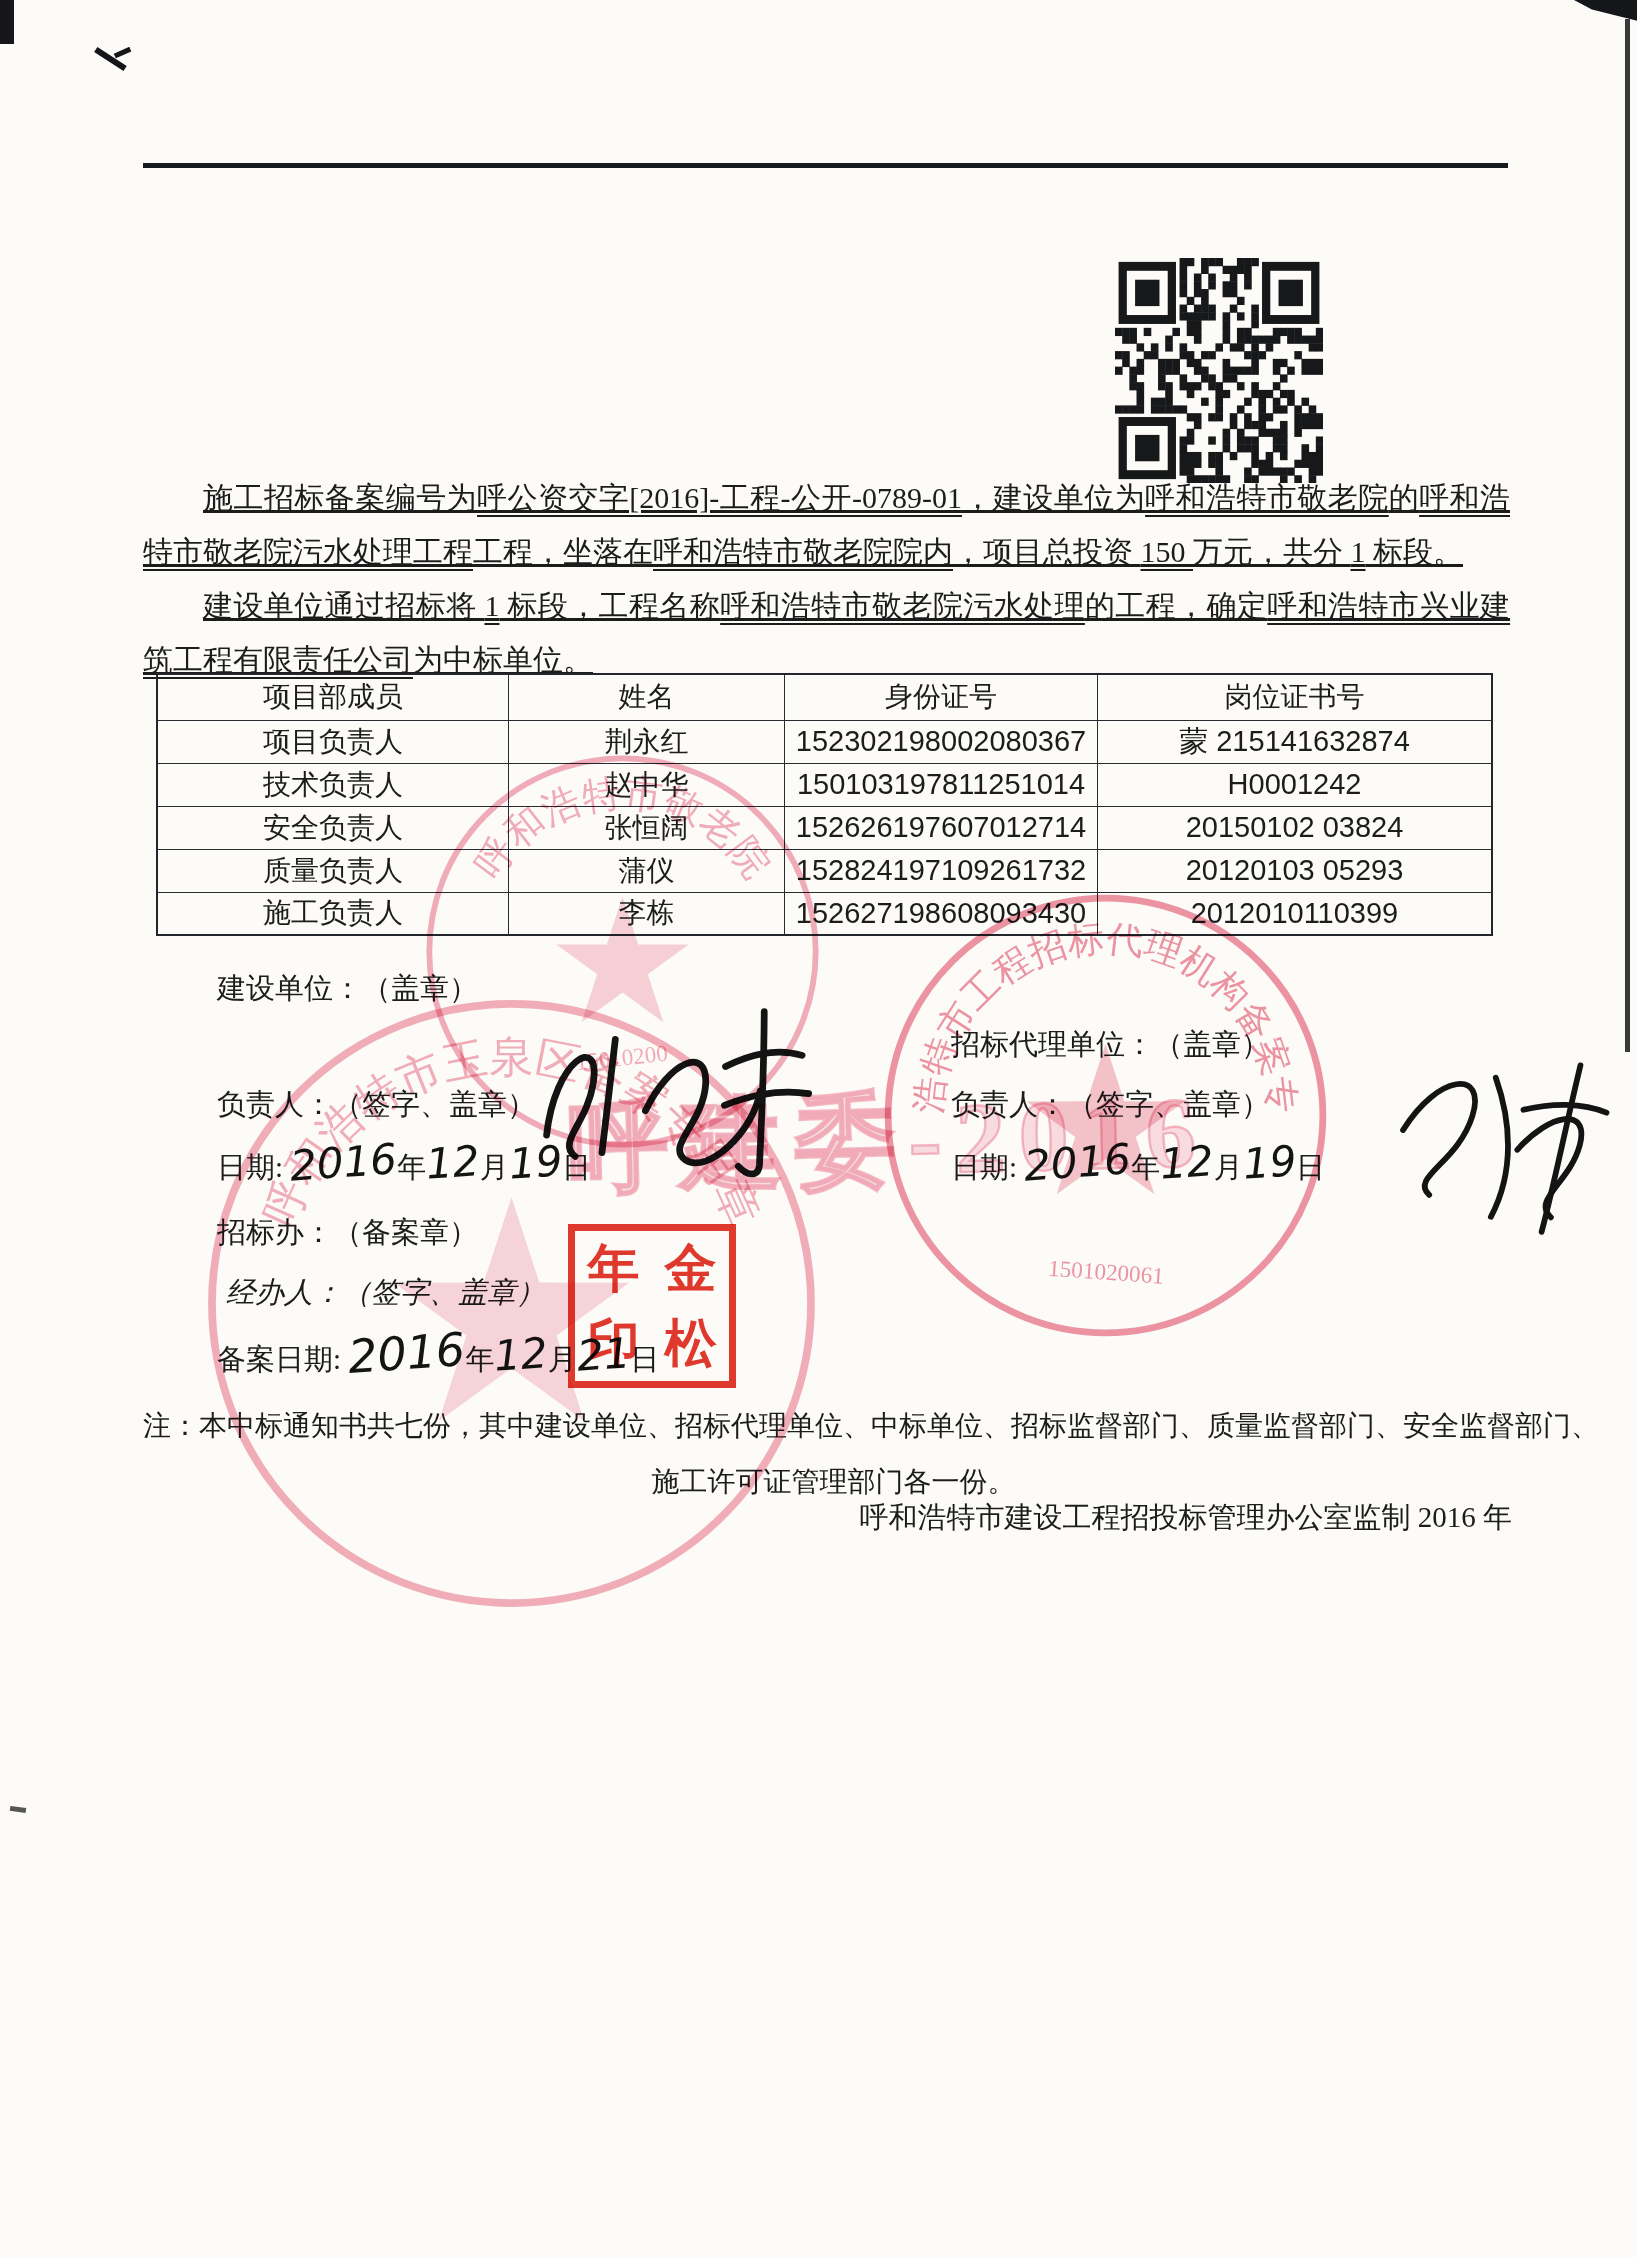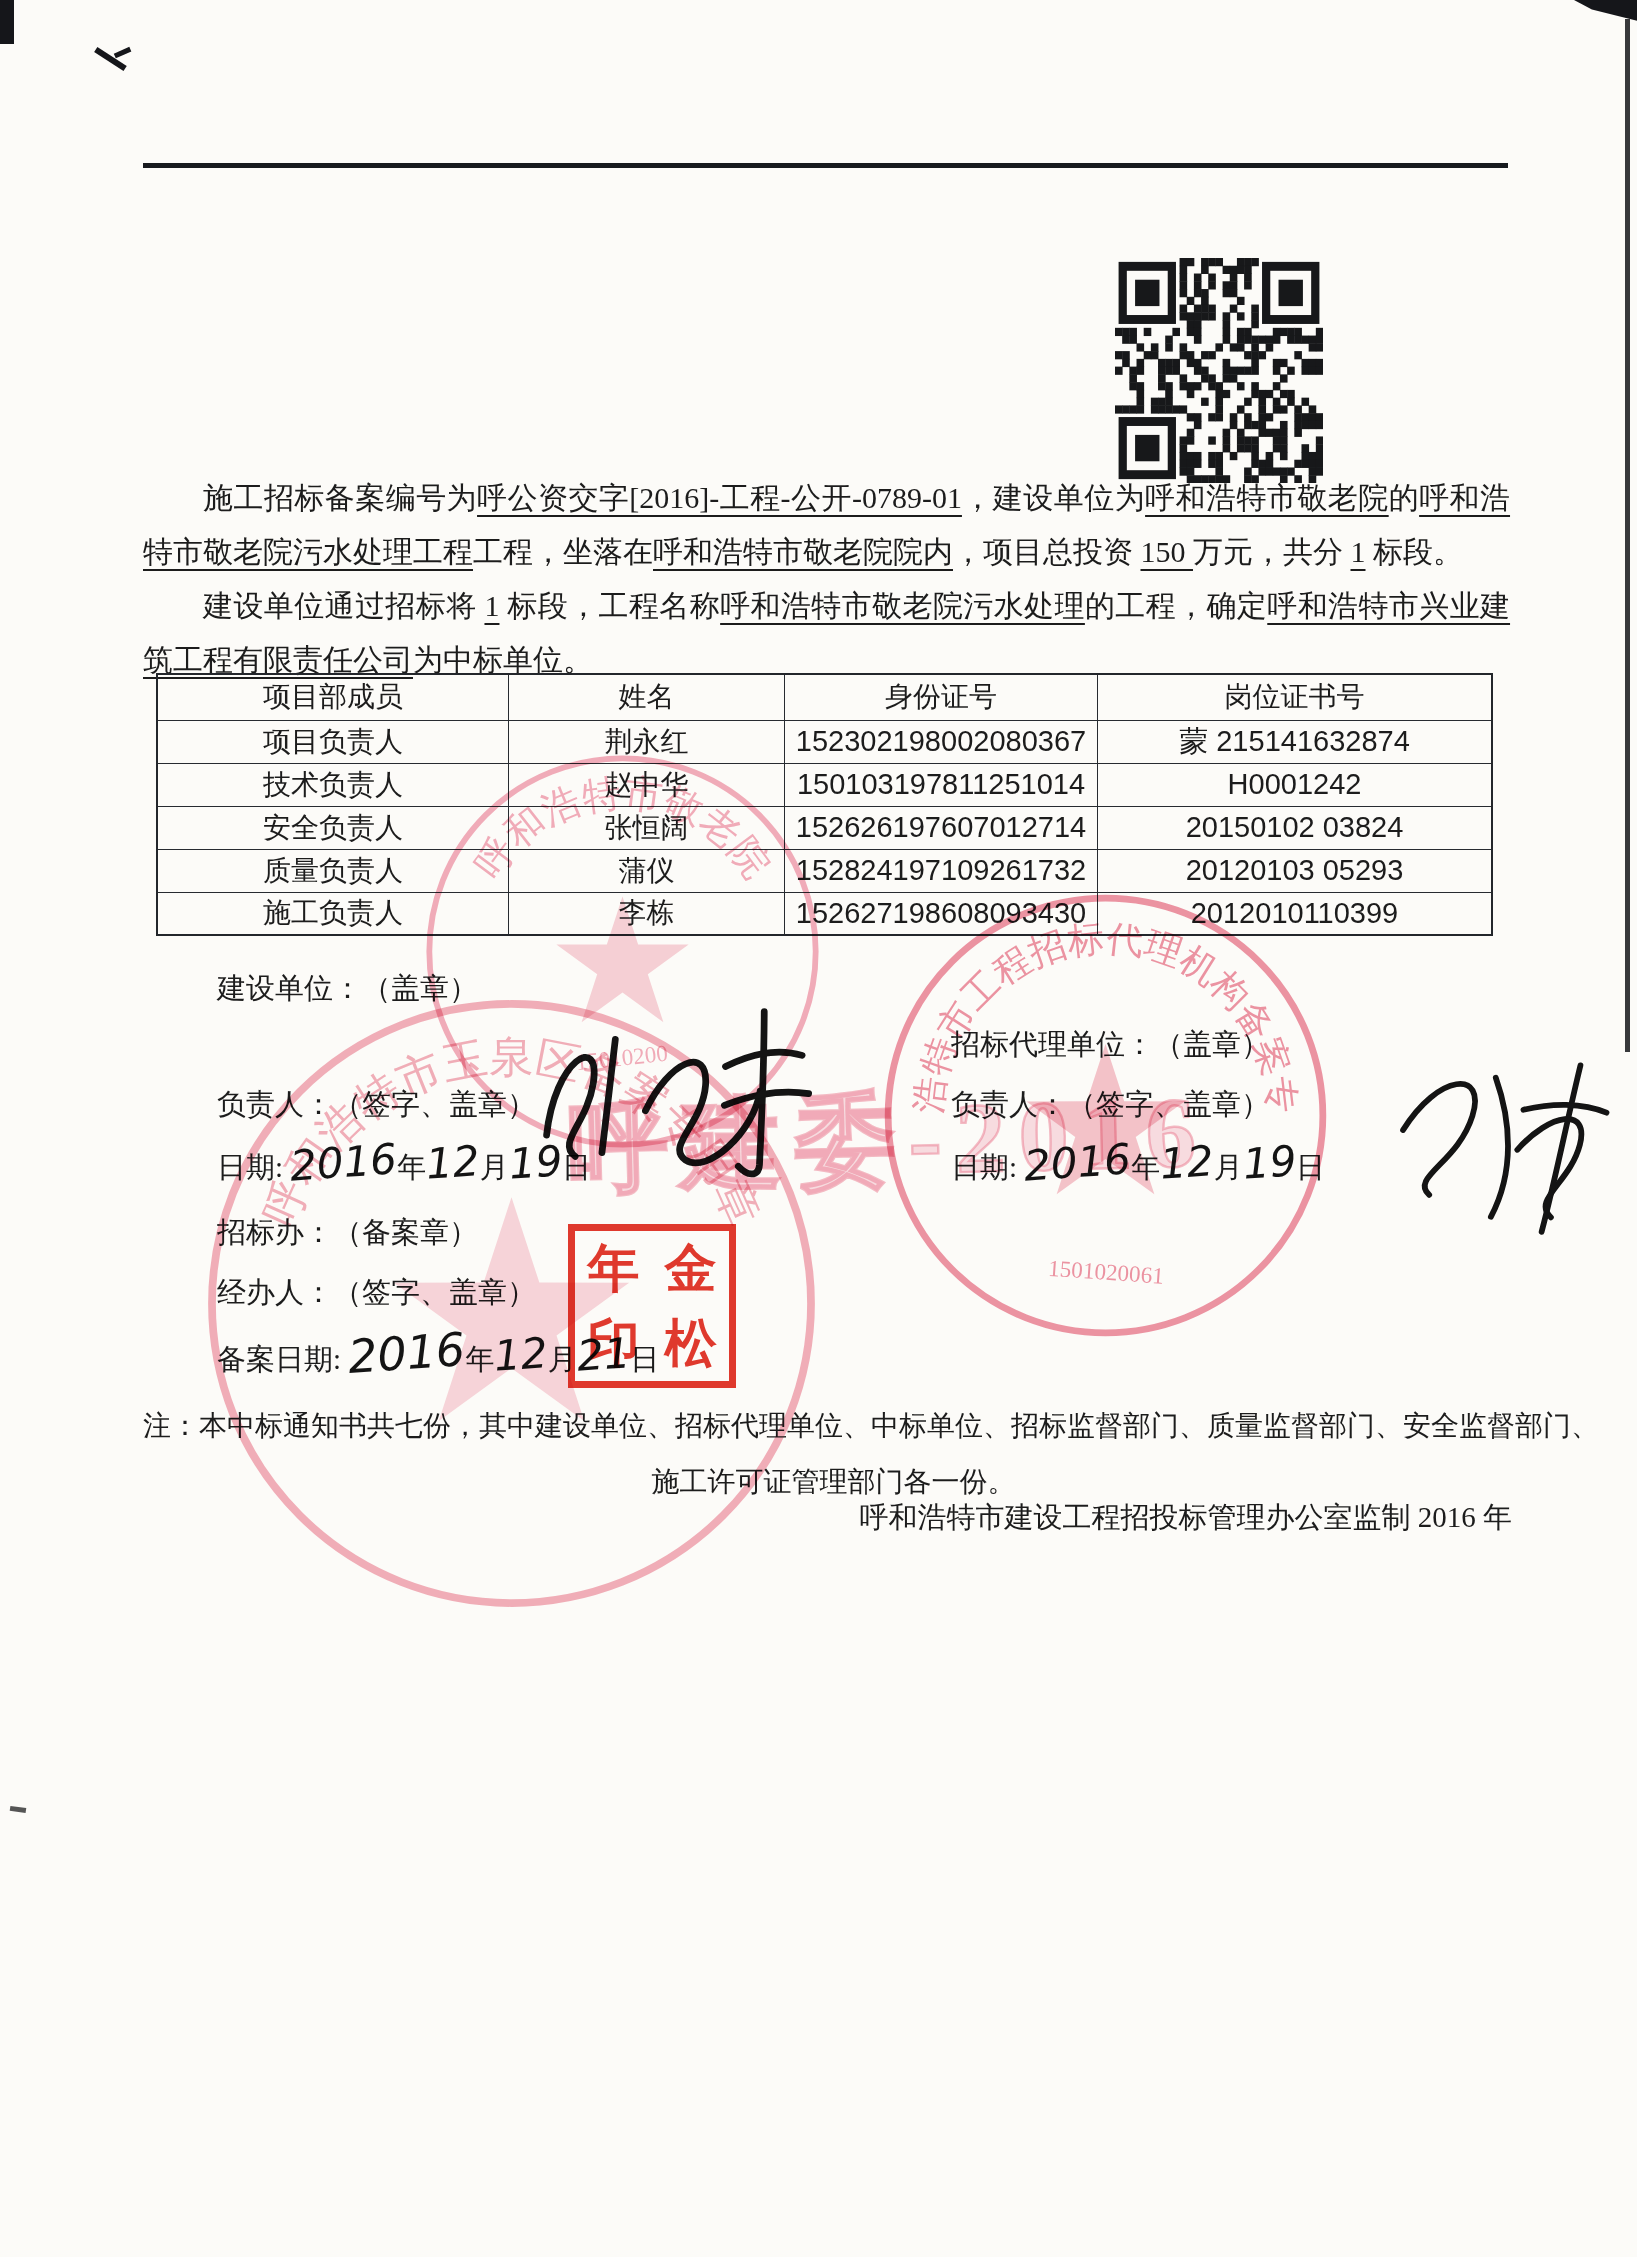--- a/index.html
+++ b/index.html
@@ -4,21 +4,21 @@
 <style>
   html,body{margin:0;padding:0;background:#e8e8e6;}
   #page{position:relative;width:1638px;height:2257px;background:#fcfbf8;overflow:hidden;
         font-family:"Liberation Serif","DejaVu Serif",serif;color:#1c1c1c;}
   .abs{position:absolute;}
   
   .toprule{left:143px;top:163px;width:1365px;height:4.8px;background:#171a1e;z-index:2;}
   
   .title{left:406px;top:330px;font-size:58px;font-weight:bold;letter-spacing:4.8px;color:#101010;z-index:2;white-space:nowrap;}
   
-  .intro{left:143px;top:471px;width:1367px;font-size:30px;line-height:54px;text-align:justify;z-index:2;}
+  .intro{left:143px;top:471px;width:1367px;font-size:30px;line-height:54px;text-align:justify;z-index:2;text-decoration:underline;}
   .intro p{margin:0;text-indent:2em;}
   .u{text-decoration:underline;text-decoration-thickness:2.4px;text-underline-offset:6.8px;}
   
   .ptable{left:156px;top:673px;z-index:2;border-collapse:collapse;}
   .ptable td{border:1.9px solid #272b30;text-align:center;vertical-align:middle;font-size:28px;padding:0;}
   .ptable tr{height:43px;}
   .ptable tr.hd{height:46px;}
   .ptable .c0{width:350px;}
   .ptable .c1{width:275px;}
   .ptable .c2{width:312px;}
@@ -422,21 +422,21 @@
   </div>
 
   <div class="sline" style="left:951px;top:1025px;">招标代理单位：（盖章）</div>
   <div class="sline" style="left:951px;top:1085px;">负责人：（签字、盖章）</div>
   <div class="sline" style="left:951px;top:1142px;">
     <span>日期:</span>
     <span class="hw">2016</span><span>年</span><span class="hw">12</span><span>月</span><span class="hw">19</span><span>日</span>
   </div>
 
   <div class="sline" style="left:217px;top:1213px;">招标办：（备案章）</div>
-  <div class="sline" style="left:217px;top:1273px;">经办人：（签字、盖章）</div>
+  <div class="sline" style="left:226px;top:1273px;font-style:italic;">经办人：（签字、盖章）</div>
   <div class="sline" style="left:217px;top:1330px;">
     <span>备案日期:</span>
     <span class="hw" style="font-size:46px;">2016</span><span>年</span><span class="hw">12</span><span>月</span><span class="hw">21</span><span>日</span>
   </div>
 
   <div class="abs note">
     <div>注：本中标通知书共七份，其中建设单位、招标代理单位、中标单位、招标监督部门、质量监督部门、安全监督部门、</div>
     <div>施工许可证管理部门各一份。</div>
   </div>
   <div class="abs footer">呼和浩特市建设工程招投标管理办公室监制 2016 年</div>

